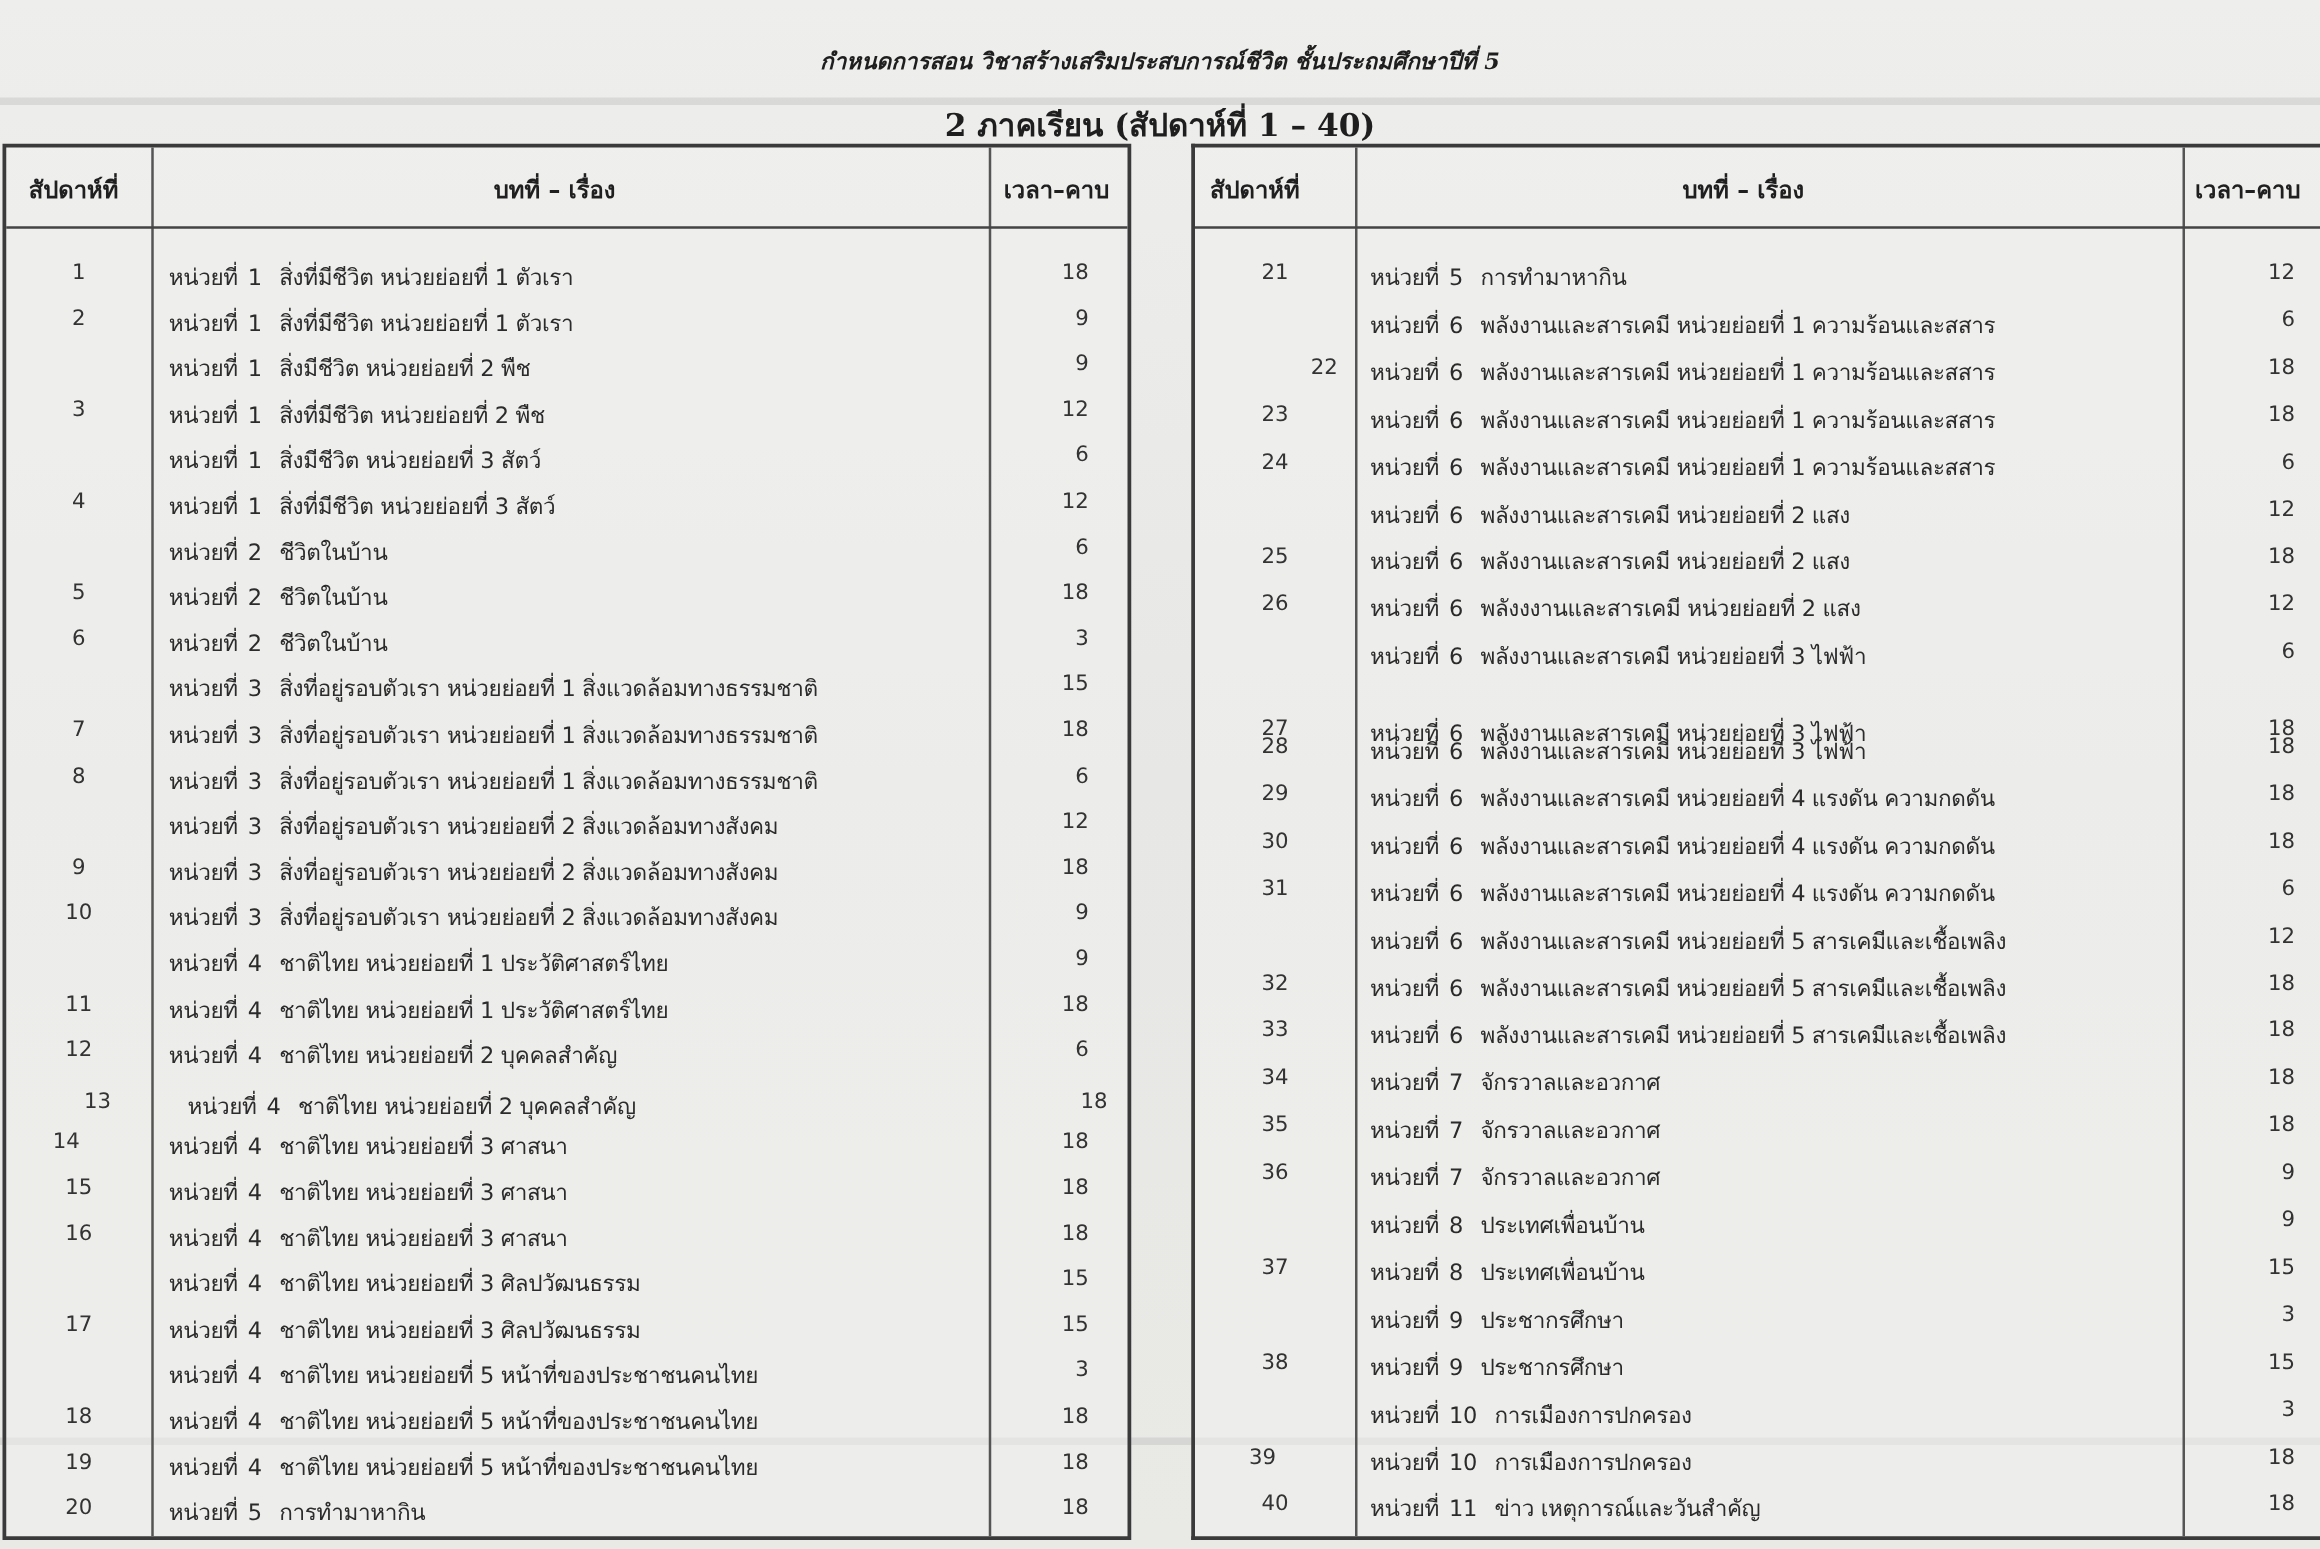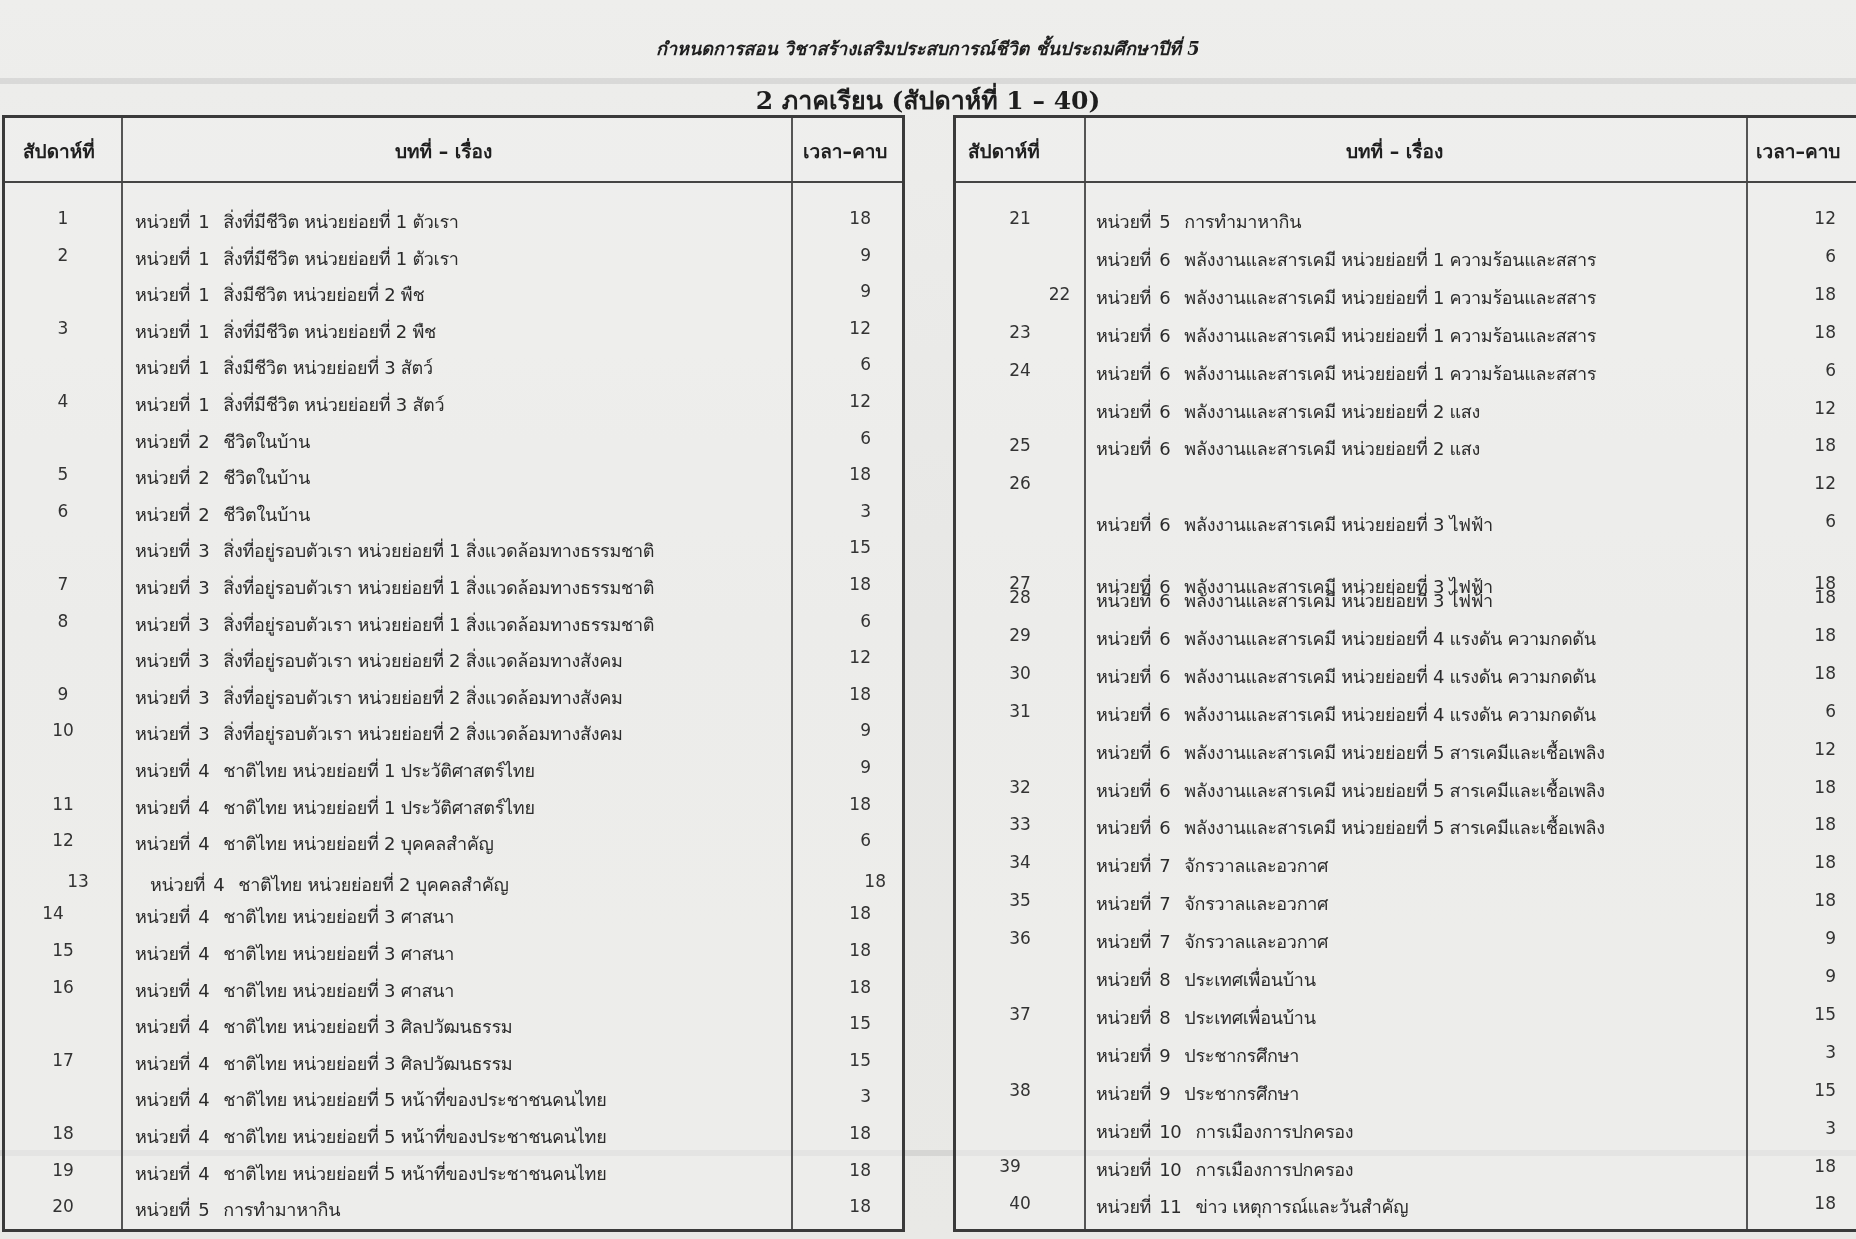--- a/index.html
+++ b/index.html
@@ -243,20 +243,21 @@
         <div class="cell-unit" style="left: 140px;"><span class="u">หน่วยที่</span><span class="n">6</span><span>พลังงานและสารเคมี หน่วยย่อยที่ 2 แสง</span></div>
         <div class="cell-hours" style="left: 790px; width: 90px;">12</div>
       </div>
       <div class="row" style="top: 311.4px;">
         <div class="cell-week" style="left: 0px; width: 128px;">25</div>
         <div class="cell-unit" style="left: 140px;"><span class="u">หน่วยที่</span><span class="n">6</span><span>พลังงานและสารเคมี หน่วยย่อยที่ 2 แสง</span></div>
         <div class="cell-hours" style="left: 790px; width: 90px;">18</div>
       </div>
       <div class="row" style="top: 349.3px;">
         <div class="cell-week" style="left: 0px; width: 128px;">26</div>
+        <div class="cell-unit" style="left: 140px;"><span class="u">หน่วยที่</span><span class="n">6</span><span>พลังงงานและสารเคมี หน่วยย่อยที่ 2 แสง</span></div>
         <div class="cell-hours" style="left: 790px; width: 90px;">12</div>
       </div>
       <div class="row" style="top: 387.2px;">
         <div class="cell-week" style="left: 0px; width: 128px;"></div>
         <div class="cell-unit" style="left: 140px;"><span class="u">หน่วยที่</span><span class="n">6</span><span>พลังงานและสารเคมี หน่วยย่อยที่ 3 ไฟฟ้า</span></div>
         <div class="cell-hours" style="left: 790px; width: 90px;">6</div>
       </div>
       <div class="row" style="top: 425.1px; margin-top: 24px;">
         <div class="cell-week" style="left: 0px; width: 128px;">27</div>
         <div class="cell-unit" style="left: 140px;"><span class="u">หน่วยที่</span><span class="n">6</span><span>พลังงานและสารเคมี หน่วยย่อยที่ 3 ไฟฟ้า</span></div>

